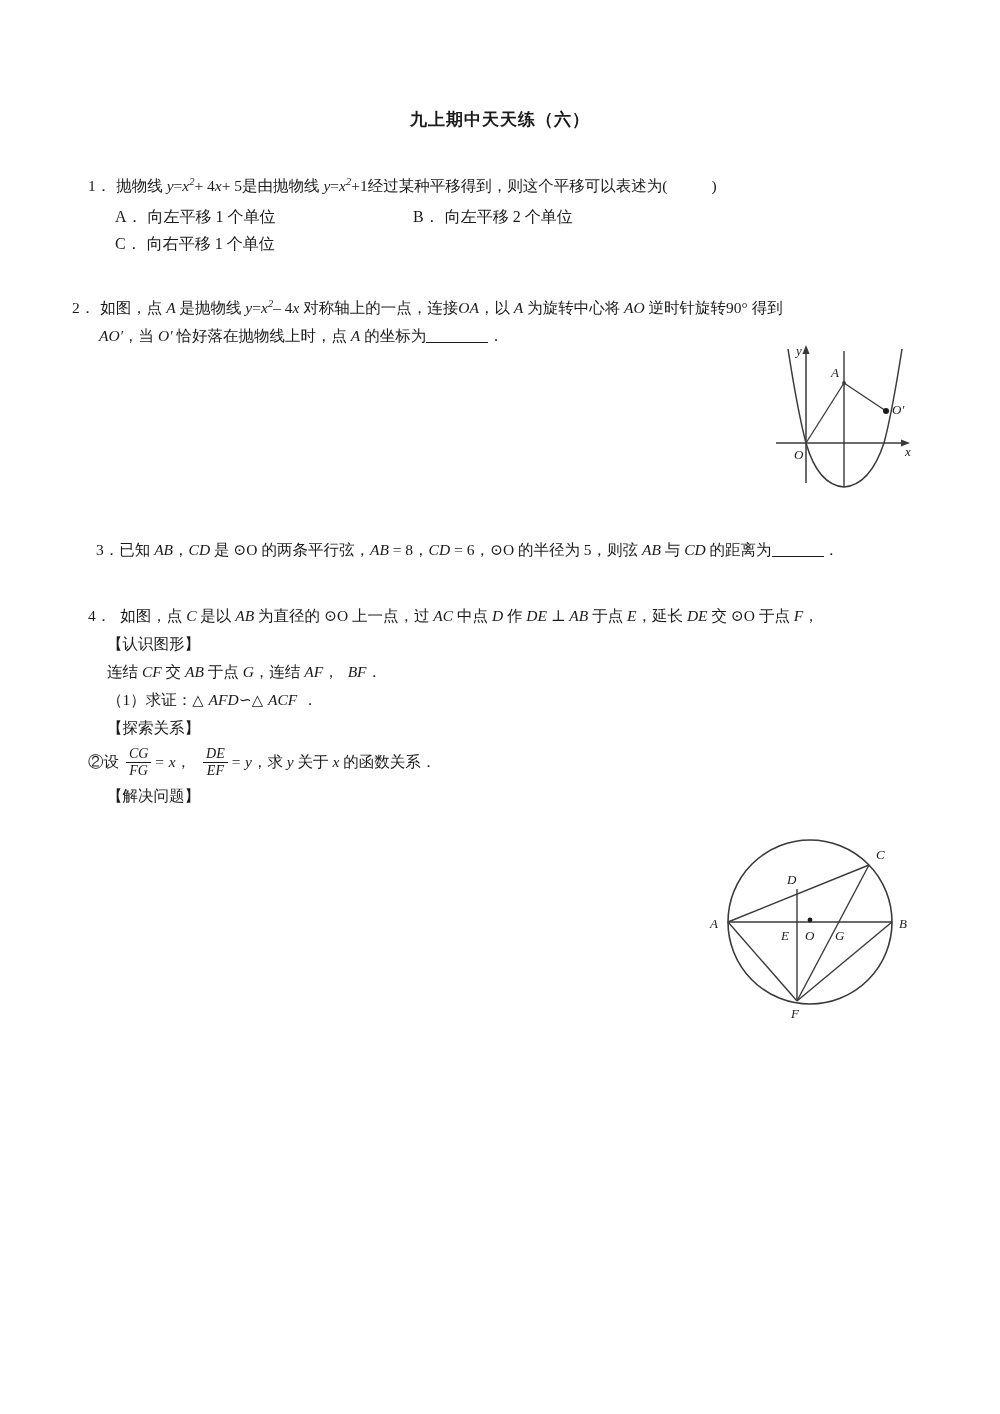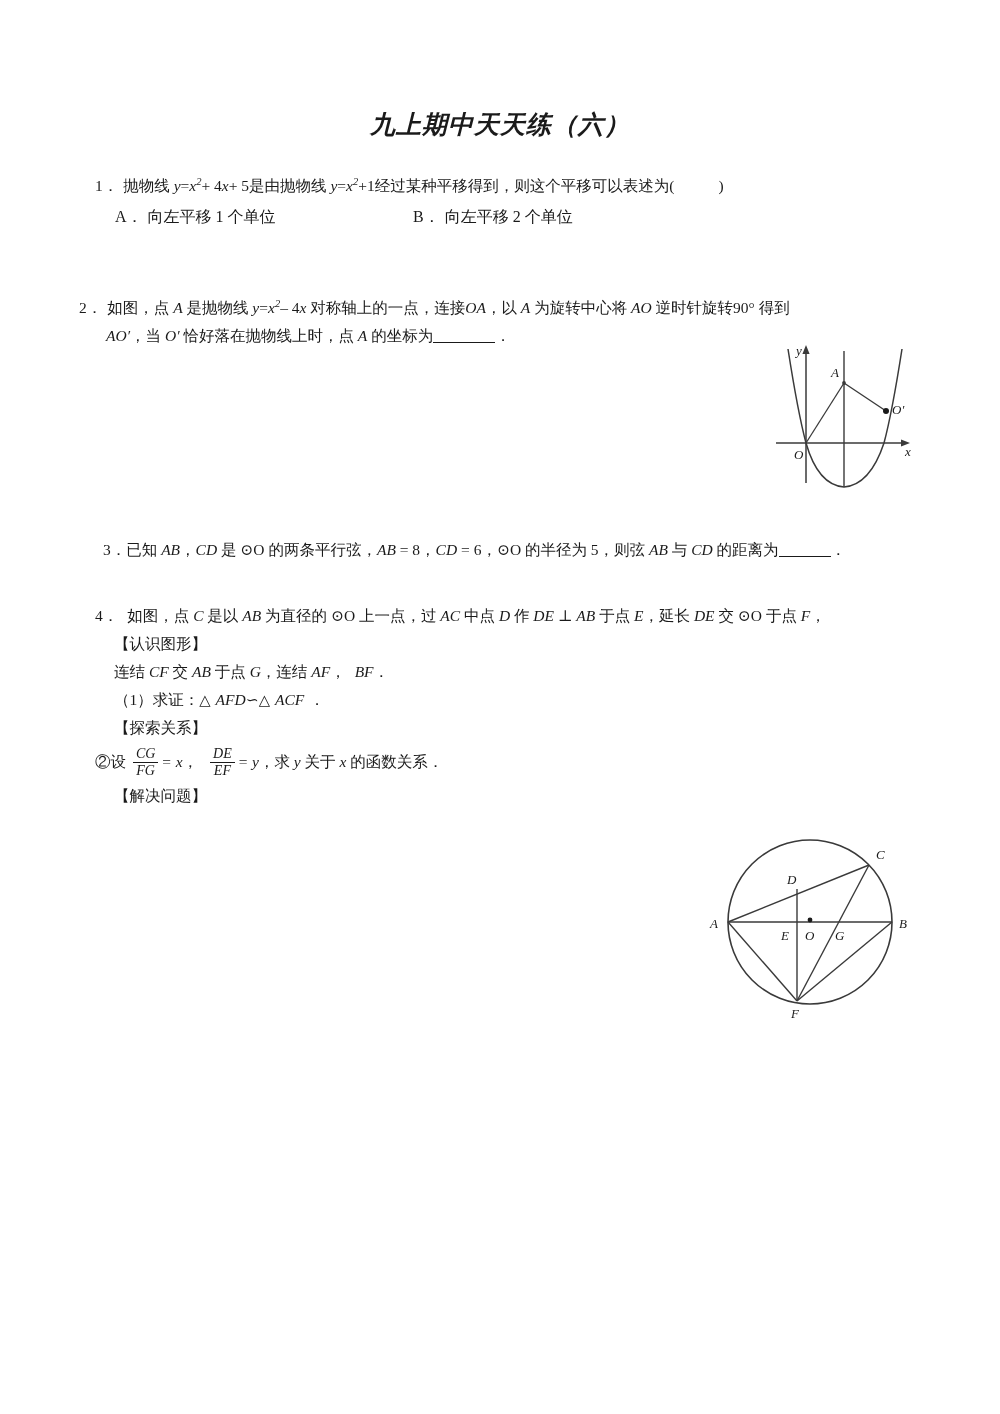--- a/index.html
+++ b/index.html
@@ -21,34 +21,33 @@
     background: #fff;
   }
 
   
   .doc-title {
     position: absolute;
     top: 108px;
     left: 0;
     width: 1000px;
     text-align: center;
-    font-size: 25px;
+    font-size: 17px;
     font-weight: bold;
     letter-spacing: 1px;
     font-family: "Liberation Serif", "DejaVu Serif", serif;
-    font-style: italic;
   }
 
   
   .qblock {
     position: absolute;
     font-size: 15.5px;
     line-height: 28px;
   }
-  .qline { white-space: nowrap; margin-left: 7px; }
+  .qline { white-space: nowrap; }
   .indent-num { display: inline-block; }
 
   
   i.m { font-style: italic; font-family: "Liberation Serif","DejaVu Serif",serif; }
   .num { font-style: normal; }
   sup.exp { font-size: 0.68em; vertical-align: super; font-style: italic; }
 
   .sp { display:inline-block; width:5px; }
   .sp2 { display:inline-block; width:9px; }
 
@@ -133,20 +132,21 @@
   <div class="qblock" style="top:168px; left:88px; width:820px;">
     <div class="qline"><span class="indent-num">1．</span><span class="sp"></span><span>抛物线 </span><i class="m">y</i><span class="num">=</span><i class="m">x</i><sup class="exp">2</sup><span class="num">+ 4</span><i class="m">x</i><span class="num">+ 5</span><span>是由抛物线 </span><i class="m">y</i><span class="num">=</span><i class="m">x</i><sup class="exp">2</sup><span class="num">+1</span><span>经过某种平移得到，则这个平移可以表述为(</span><span style="display:inline-block;width:44px;"></span><span>)</span></div>
   </div>
 
   <div class="choices" style="top:203px; left:115px;">
     <div class="choice-row">
       <div class="choice-cell"><span>A．</span><span class="sp"></span><span>向左平移 1 个单位</span></div>
       <div class="choice-cell"><span>B．</span><span class="sp"></span><span>向左平移 2 个单位</span></div>
     </div>
     <div class="choice-row">
+      <div class="choice-cell"><span>C．</span><span class="sp"></span><span>向右平移 1 个单位</span></div>
     </div>
   </div>
 
   <div class="qblock" style="top:290px; left:72px; width:830px;">
     <div class="qline"><span class="indent-num">2．</span><span class="sp"></span><span>如图，点 </span><i class="m">A</i><span> 是抛物线 </span><i class="m">y</i><span class="num">=</span><i class="m">x</i><sup class="exp">2</sup><span class="num">– 4</span><i class="m">x</i><span> 对称轴上的一点，连接</span><i class="m">OA</i><span>，以 </span><i class="m">A</i><span> 为旋转中心将 </span><i class="m">AO</i><span> 逆时针旋转</span><span class="num">90°</span><span> 得到</span></div>
     <div class="qline" style="padding-left:27px;"><i class="m">AO′</i><span>，当 </span><i class="m">O′</i><span> 恰好落在抛物线上时，点 </span><i class="m">A</i><span> 的坐标为</span><span class="blank blank-w1"></span><span>．</span></div>
   </div>
 
   <div class="figure" style="top:335px; left:762px;">
     <svg width="160" height="162" viewBox="0 0 160 162">

